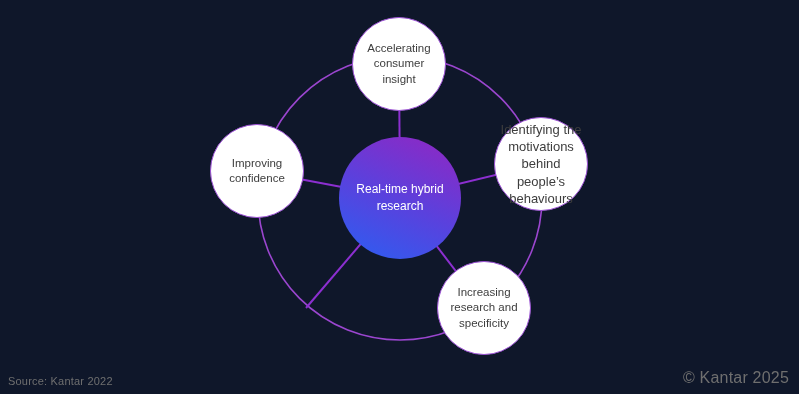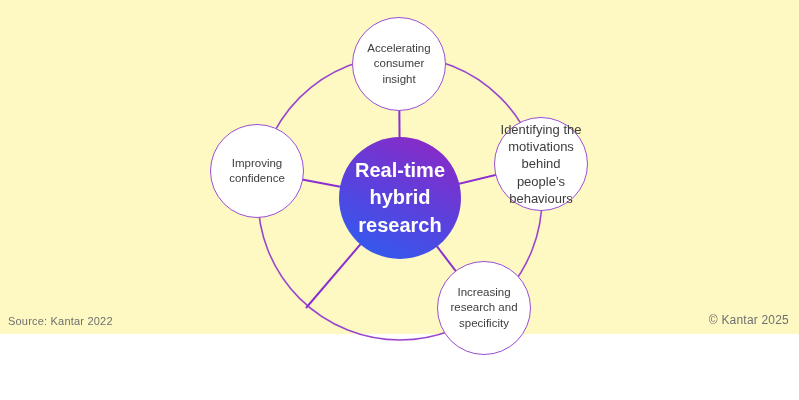--- a/index.html
+++ b/index.html
@@ -4,22 +4,22 @@
 <style>
   * { margin: 0; padding: 0; box-sizing: border-box; }
   html, body {
     width: 799px; height: 400px;
     background: #ffffff;
     font-family: "Liberation Sans", sans-serif;
     overflow: hidden;
   }
   .stage {
     position: relative;
-    width: 799px; height: 334px;
-    background: #fef9c3;
+    width: 799px; height: 394px;
+    background: #0f172a;
   }
   .lines-layer {
     position: absolute;
     left: 0; top: 0;
     width: 799px; height: 400px;
   }
   .node {
     position: absolute;
     width: 94px; height: 94px;
     border-radius: 50%;
@@ -44,36 +44,36 @@
     position: absolute;
     left: 339px; top: 137px;
     width: 122px; height: 122px;
     border-radius: 50%;
     background: linear-gradient(205deg, #8a2ac6 8%, #5a41dd 52%, #2f5cf0 95%);
     display: flex;
     align-items: center;
     justify-content: center;
     text-align: center;
     color: #ffffff;
-    font-size: 20px;
-    font-weight: 700;
+    font-size: 12px;
+    font-weight: 400;
     line-height: 1.38;
     padding: 10px;
   }
   .footer-left {
     position: absolute;
     left: 8px; bottom: 7px;
     font-size: 11px;
     color: #6f6f6f;
     letter-spacing: 0.2px;
   }
   .footer-right {
     position: absolute;
     right: 10px; bottom: 7px;
-    font-size: 12px;
+    font-size: 16px;
     color: #6f6f6f;
     letter-spacing: 0.2px;
   }
 </style>
 </head>
 <body>
 
 <div class="stage">
 
   <svg class="lines-layer" viewBox="0 0 799 400" xmlns="http://www.w3.org/2000/svg" aria-hidden="true">

